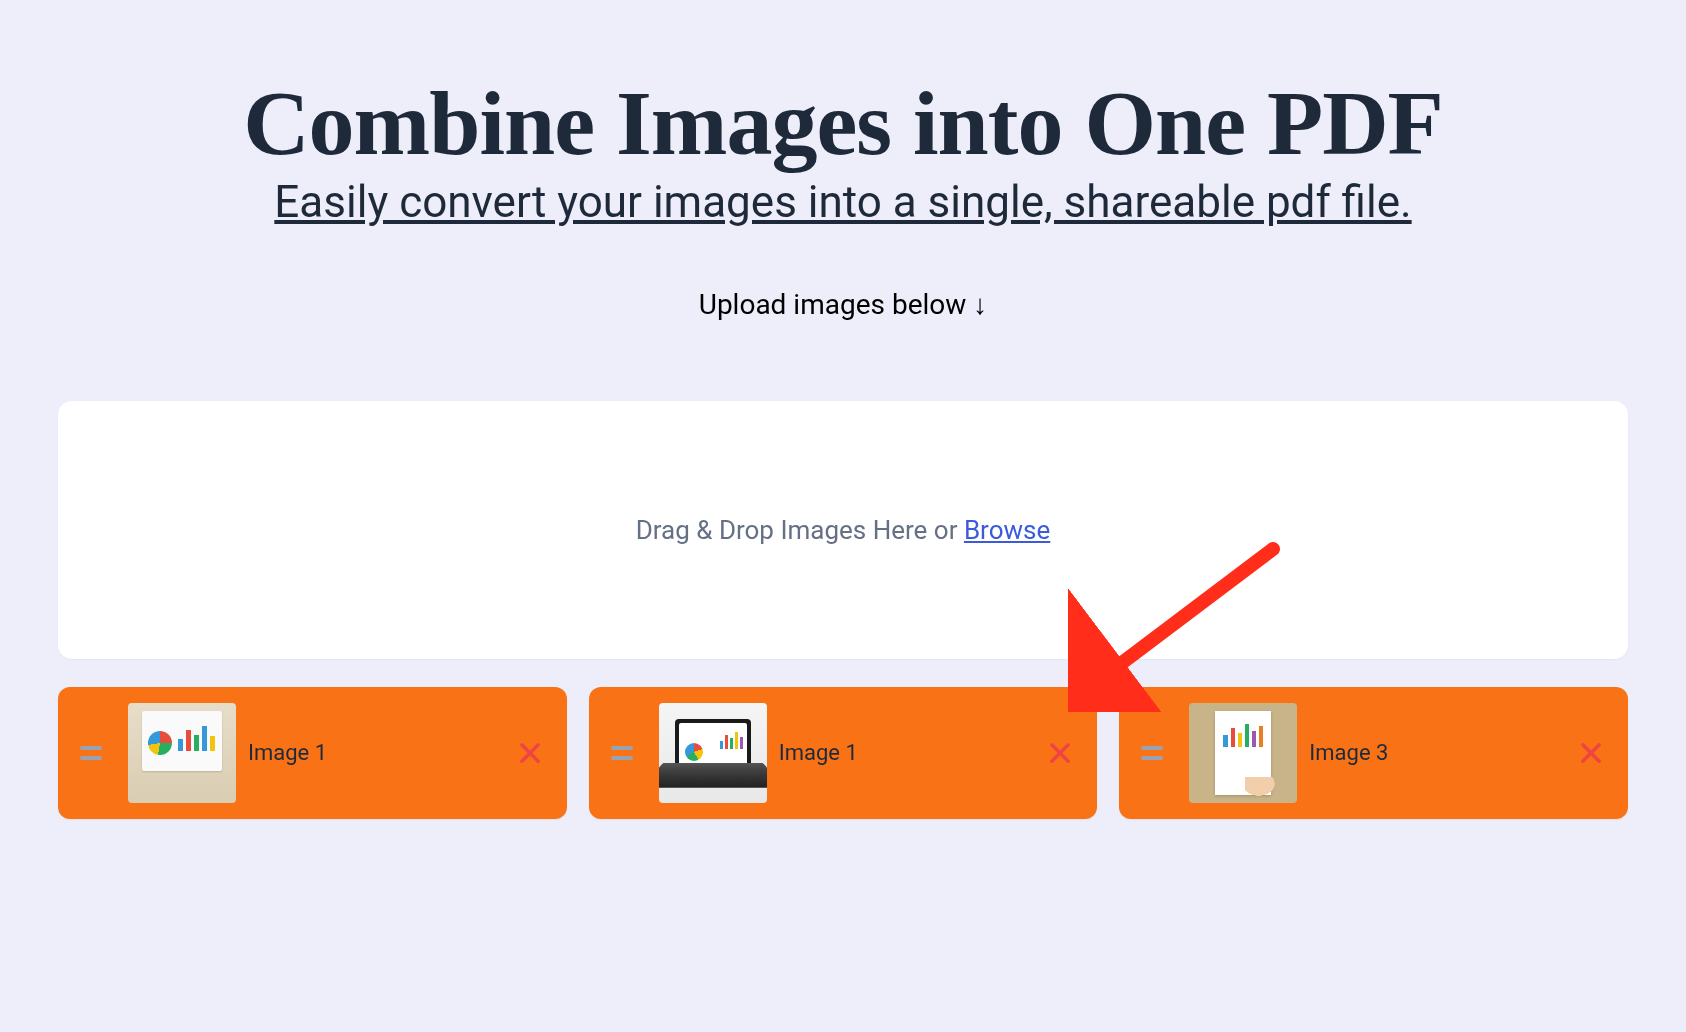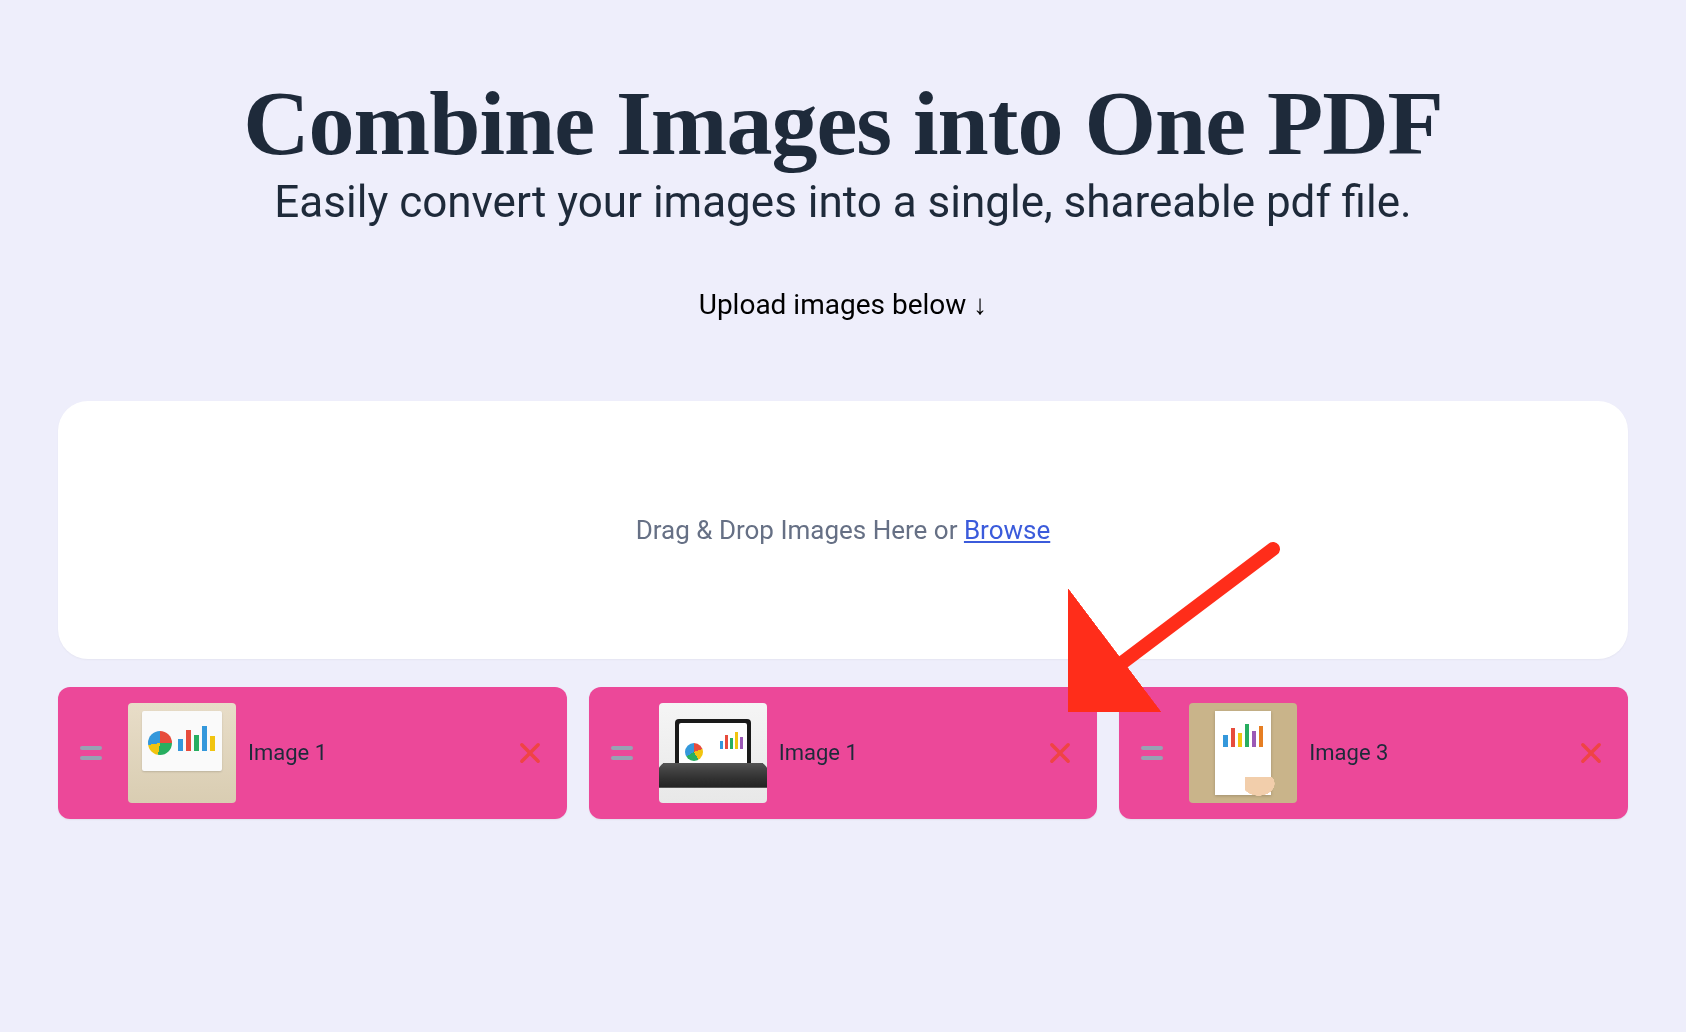--- a/index.html
+++ b/index.html
@@ -22,30 +22,31 @@
       font-weight: 600;
       color: #1e2a3a;
       margin-top: 10px;
       letter-spacing: -1px;
     }
     .subtitle {
       font-size: 44px;
       font-weight: 400;
       color: #1e2a3a;
       margin-bottom: 60px;
+      text-decoration: underline;
     }
     .upload-hint {
       font-size: 28px;
       font-weight: 400;
       color: #000000;
       margin-bottom: 80px;
     }
     .dropzone {
       background: #ffffff;
-      border-radius: 30px;
+      border-radius: 14px;
       height: 258px;
       display: flex;
       align-items: center;
       justify-content: center;
       margin-bottom: 28px;
       box-shadow: 0 1px 2px rgba(0,0,0,0.04);
     }
     .dropzone-text {
       font-size: 26px;
       color: #667085;
@@ -54,21 +55,21 @@
       color: #3b5bdb;
       text-decoration: underline;
       cursor: pointer;
     }
     .thumb-row {
       display: flex;
       gap: 22px;
     }
     .thumb-card {
       flex: 1;
-      background: #ec4899;
+      background: #f97316;
       border-radius: 12px;
       height: 132px;
       display: flex;
       align-items: center;
       padding: 0 18px 0 22px;
       box-shadow: 0 1px 2px rgba(0,0,0,0.06);
     }
     .drag-handle {
       width: 26px;
       display: flex;

